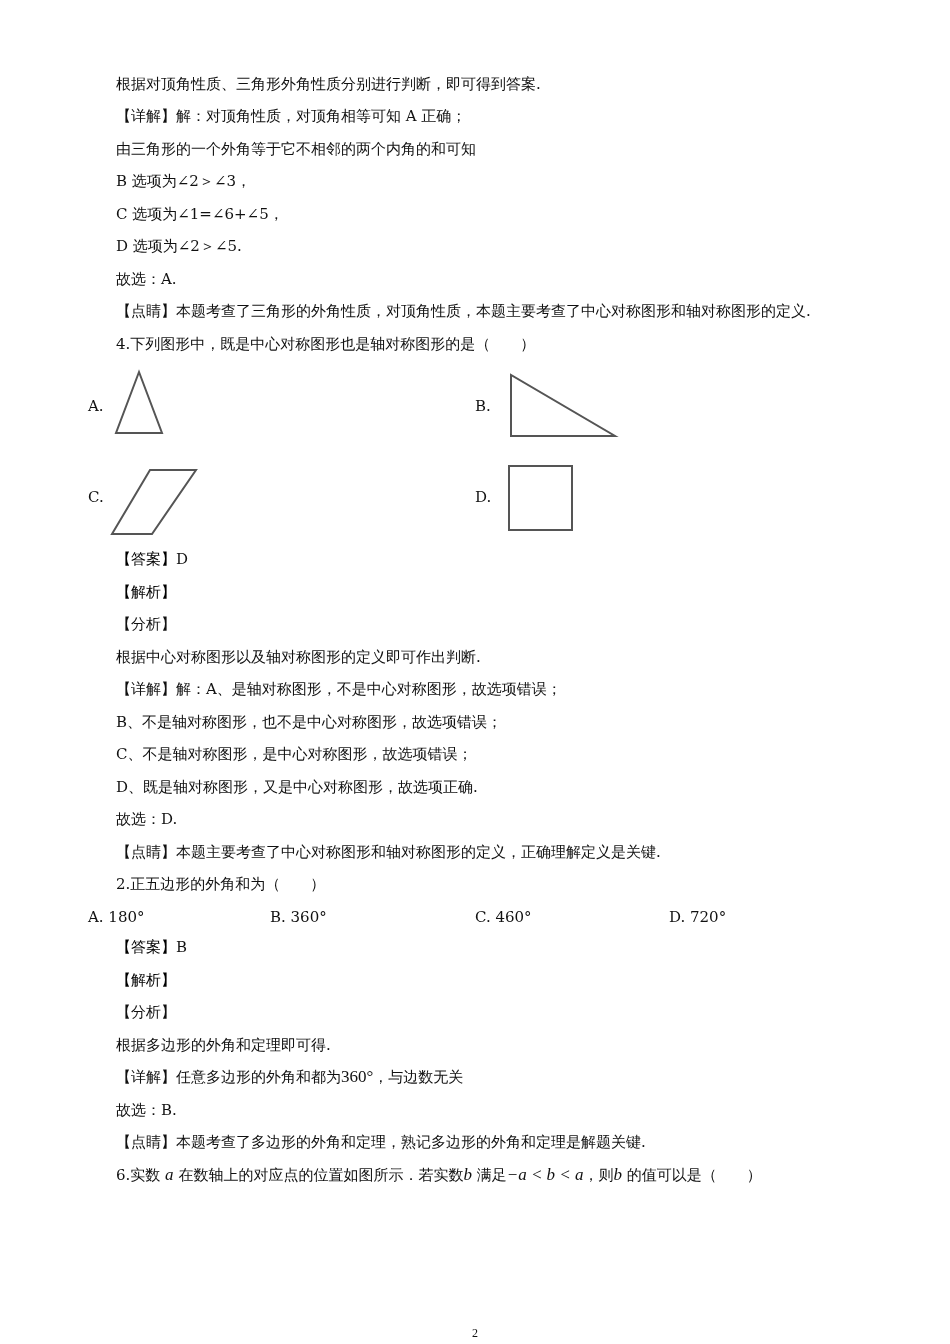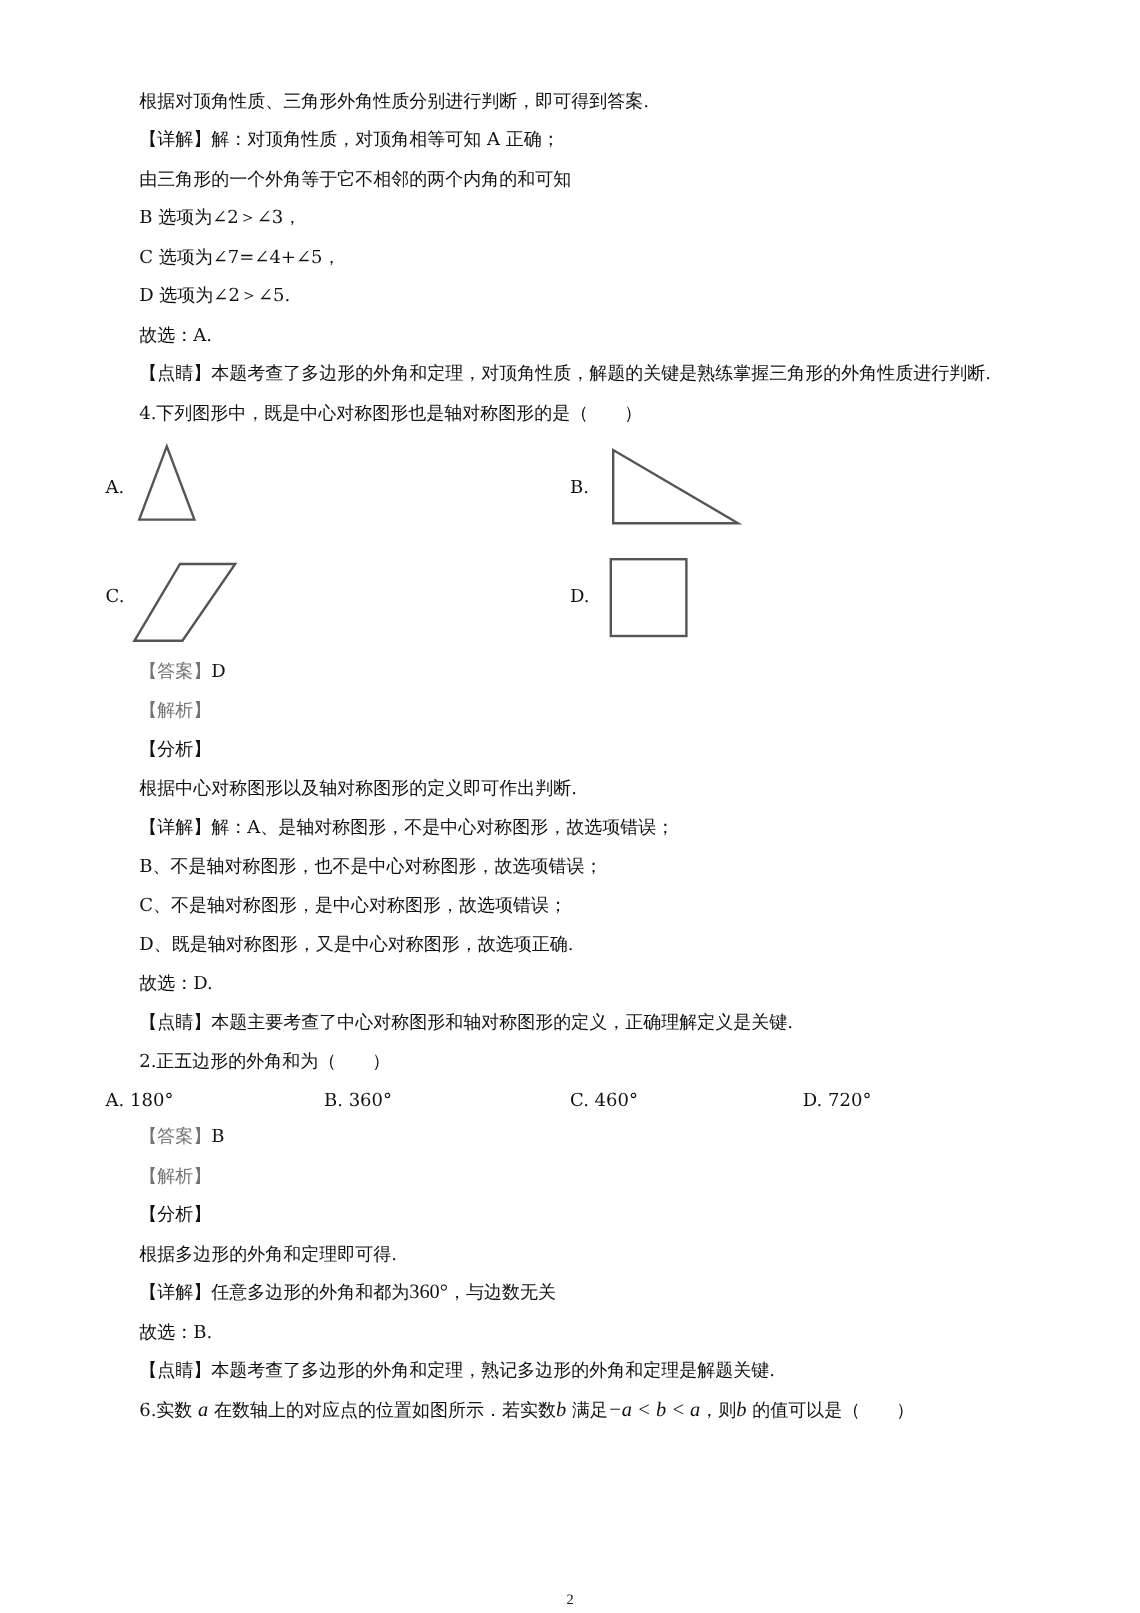--- a/index.html
+++ b/index.html
@@ -1,37 +1,37 @@
 <!DOCTYPE html>
 <html><head>
 <meta charset="utf-8">
 <style>
   html, body { margin: 0; padding: 0; background: #ffffff; }
   body { width: 950px; height: 1344px; position: relative; overflow: hidden;
          font-family: "DejaVu Serif", "Liberation Serif", serif; color: #111; }
   .line { position: absolute; left: 72px; font-size: 15px; line-height: 20px; white-space: nowrap; margin-left: 44px; }
-  .blue { color: #737373; }
+  .blue { color: #000000; }
   .opt { position: absolute; font-size: 15px; line-height: 20px; white-space: nowrap; }
   .math { font-family: "Liberation Serif", "DejaVu Serif", serif; font-style: italic; font-size: 17px; }
   .num { font-family: "Liberation Serif", "DejaVu Serif", serif; font-size: 17px; text-align: center; }
   svg.shape { position: absolute; left: 0; top: 0; }
   .pagenum { position: absolute; left: 0; width: 950px; text-align: center; top: 1326px;
              font-size: 12px; font-family: "Liberation Serif", serif; }
 </style>
 </head>
 <body>
 
 <div class="line" style="top:74px">根据对顶角性质、三角形外角性质分别进行判断，即可得到答案.</div>
 <div class="line" style="top:106px"><span>【详解】</span><span>解：对顶角性质，对顶角相等可知 A 正确；</span></div>
 <div class="line" style="top:139px">由三角形的一个外角等于它不相邻的两个内角的和可知</div>
 <div class="line" style="top:171px">B 选项为∠2＞∠3，</div>
-<div class="line" style="top:204px">C 选项为∠7=∠4+∠5，</div>
+<div class="line" style="top:204px">C 选项为∠1=∠6+∠5，</div>
 <div class="line" style="top:236px">D 选项为∠2＞∠5.</div>
 <div class="line" style="top:269px">故选：A.</div>
-<div class="line" style="top:301px"><span>【点睛】</span><span>本题考查了多边形的外角和定理，对顶角性质，解题的关键是熟练掌握三角形的外角性质进行判断.</span></div>
+<div class="line" style="top:301px"><span>【点睛】</span><span>本题考查了三角形的外角性质，对顶角性质，本题主要考查了中心对称图形和轴对称图形的定义.</span></div>
 
 <div class="line" style="top:334px">4.下列图形中，既是中心对称图形也是轴对称图形的是（　　）</div>
 
 <div class="opt" style="left:88px; top:396px">A.</div>
 <div class="opt" style="left:475px; top:396px">B.</div>
 <div class="opt" style="left:88px; top:487px">C.</div>
 <div class="opt" style="left:475px; top:487px">D.</div>
 
 <svg class="shape" width="950" height="560">
   <polygon points="139,372 116,433 162,433" fill="none" stroke="#555" stroke-width="2"></polygon>

